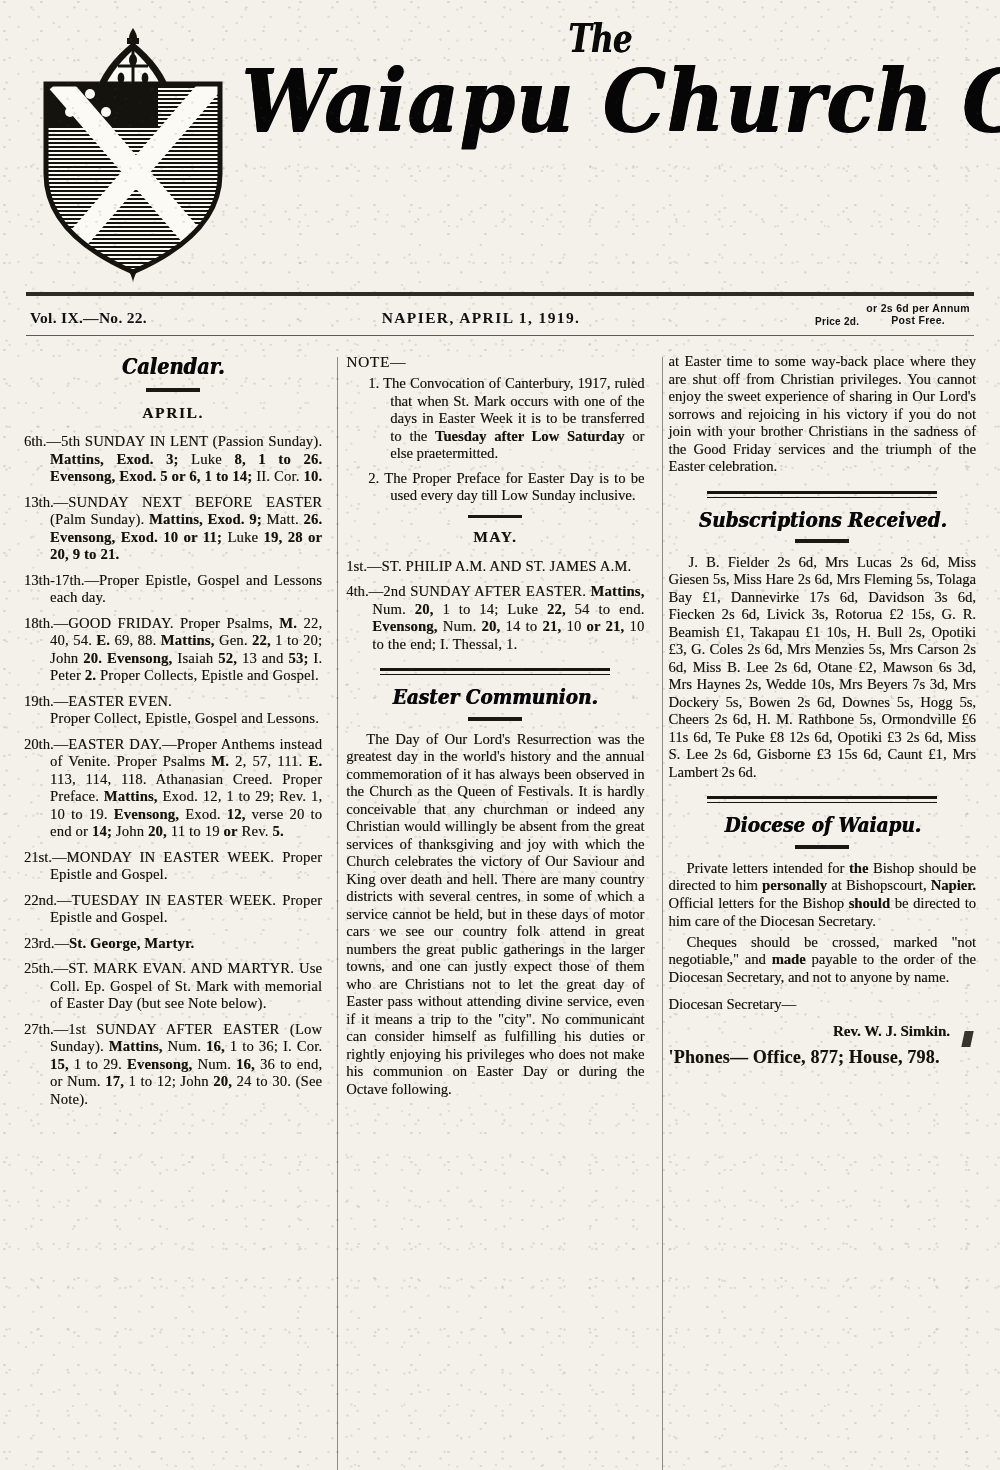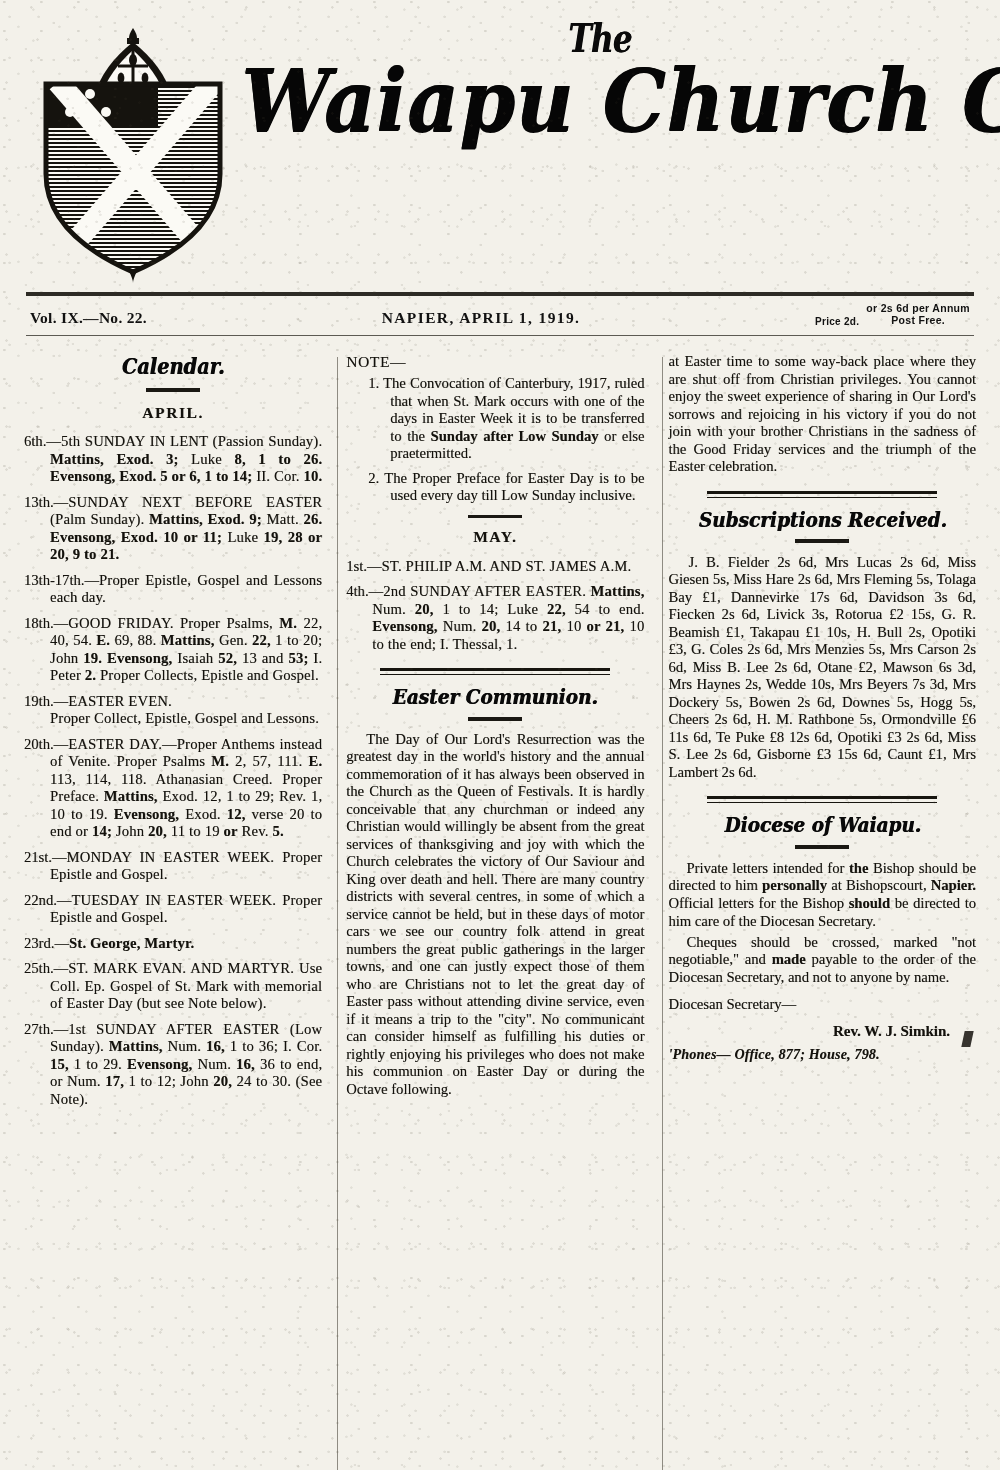--- a/index.html
+++ b/index.html
@@ -118,22 +118,22 @@
   .note-list{margin:0;padding:0;list-style:none;}
   .note-list li{
     padding-left:44px;text-indent:-22px;margin-bottom:7px;
     text-align:justify;line-height:1.2;
   }
   p.body{margin:0 0 1px;text-indent:20px;text-align:justify;line-height:1.2;}
   p.body.ni{text-indent:0;}
   p.sub{margin:0 0 1px;text-indent:18px;text-align:justify;line-height:1.215;}
 
   .signature{text-align:right;font-weight:bold;margin-top:10px;padding-right:26px;font-size:15px;}
-  .phones{margin-top:6px;font-weight:bold;font-size:14px;letter-spacing:.2px;
-          text-align:justify;font-style:italic;}
+  .phones{margin-top:6px;font-weight:bold;font-size:18px;letter-spacing:.2px;
+          text-align:justify;}
   .phones-wrap{position:relative;}
   .blot{position:absolute;right:4px;top:-16px;width:9px;height:16px;
         background:#15130e;transform:skewX(-12deg);opacity:.85;}
 
   
   .inky{text-shadow:0.35px 0.25px 0 rgba(20,18,13,.42);}
 </style>
 </head>
 <body>
 
@@ -216,35 +216,35 @@
     <div class="vrule v2"></div>
 
     <div class="col col-1 inky">
       <div class="goth">Calendar.</div>
       <div class="short-rule"></div>
       <div class="month">APRIL.</div>
       <div id="cal-list">
           <div class="cal-item"><span class="d">6th.—</span><span class="caps">5th SUNDAY IN LENT (Passion Sunday). <b>Mattins, Exod. 3;</b> Luke <b>8, 1 to 26. Evensong, Exod. 5 or 6, 1 to 14;</b> II. Cor. <b>10.</b></span></div>
           <div class="cal-item"><span class="d">13th.—</span><span class="caps">SUNDAY NEXT BEFORE EASTER (Palm Sunday). <b>Mattins, Exod. 9;</b> Matt. <b>26. Evensong, Exod. 10 or 11;</b> Luke <b>19, 28 or 20, 9 to 21.</b></span></div>
           <div class="cal-item"><span class="d">13th-17th.—</span><span class="caps">Proper Epistle, Gospel and Lessons each day.</span></div>
-          <div class="cal-item"><span class="d">18th.—</span><span class="caps">GOOD FRIDAY. Proper Psalms, <b>M.</b> 22, 40, 54. <b>E.</b> 69, 88. <b>Mattins,</b> Gen. <b>22,</b> 1 to 20; John <b>19. Evensong,</b> Isaiah <b>52,</b> 13 and <b>53;</b> I. Peter <b>2.</b> Proper Collects, Epistle and Gospel.</span></div>
+          <div class="cal-item"><span class="d">18th.—</span><span class="caps">GOOD FRIDAY. Proper Psalms, <b>M.</b> 22, 40, 54. <b>E.</b> 69, 88. <b>Mattins,</b> Gen. <b>22,</b> 1 to 20; John <b>20. Evensong,</b> Isaiah <b>52,</b> 13 and <b>53;</b> I. Peter <b>2.</b> Proper Collects, Epistle and Gospel.</span></div>
           <div class="cal-item"><span class="d">19th.—</span><span class="caps">EASTER EVEN.<br>Proper Collect, Epistle, Gospel and Lessons.</span></div>
           <div class="cal-item"><span class="d">20th.—</span><span class="caps">EASTER DAY.—Proper Anthems instead of Venite. Proper Psalms <b>M.</b> 2, 57, 111. <b>E.</b> 113, 114, 118. Athanasian Creed. Proper Preface. <b>Mattins,</b> Exod. 12, 1 to 29; Rev. 1, 10 to 19. <b>Evensong,</b> Exod. <b>12,</b> verse 20 to end or <b>14;</b> John <b>20,</b> 11 to 19 <b>or</b> Rev. <b>5.</b></span></div>
           <div class="cal-item"><span class="d">21st.—</span><span class="caps">MONDAY IN EASTER WEEK. Proper Epistle and Gospel.</span></div>
           <div class="cal-item"><span class="d">22nd.—</span><span class="caps">TUESDAY IN EASTER WEEK. Proper Epistle and Gospel.</span></div>
           <div class="cal-item"><span class="d">23rd.—</span><span class="caps"><b>St. George, Martyr.</b></span></div>
           <div class="cal-item"><span class="d">25th.—</span><span class="caps">ST. MARK EVAN. AND MARTYR. Use Coll. Ep. Gospel of St. Mark with memorial of Easter Day (but see Note below).</span></div>
           <div class="cal-item"><span class="d">27th.—</span><span class="caps">1st SUNDAY AFTER EASTER (Low Sunday). <b>Mattins,</b> Num. <b>16,</b> 1 to 36; I. Cor. <b>15,</b> 1 to 29. <b>Evensong,</b> Num. <b>16,</b> 36 to end, or Num. <b>17,</b> 1 to 12; John <b>20,</b> 24 to 30. (See Note).</span></div>
         </div>
     </div>
 
     <div class="col col-2 inky">
       <div class="note-head">NOTE—</div>
       <ul class="note-list" id="note-list">
-          <li><span>1.</span> <span>The Convocation of Canterbury, 1917, ruled that when St. Mark occurs with one of the days in Easter Week it is to be transferred to the <b>Sunday after Low Sunday</b> or else praetermitted.</span></li>
+          <li><span>1.</span> <span>The Convocation of Canterbury, 1917, ruled that when St. Mark occurs with one of the days in Easter Week it is to be transferred to the <b>Tuesday after Low Saturday</b> or else praetermitted.</span></li>
           <li><span>2.</span> <span>The Proper Preface for Easter Day is to be used every day till Low Sunday inclusive.</span></li>
         </ul>
 
       <div class="short-rule" style="margin:10px auto 10px;"></div>
       <div class="month" style="margin-top:0;">MAY.</div>
       <div id="may-list">
           <div class="cal-item"><span class="d">1st.—</span><span class="caps">ST. PHILIP A.M. AND ST. JAMES A.M.</span></div>
           <div class="cal-item"><span class="d">4th.—</span><span class="caps">2nd SUNDAY AFTER EASTER. <b>Mattins,</b> Num. <b>20,</b> 1 to 14; Luke <b>22,</b> 54 to end. <b>Evensong,</b> Num. <b>20,</b> 14 to <b>21,</b> 10 <b>or 21,</b> 10 to the end; I. Thessal, 1.</span></div>
         </div>
 

